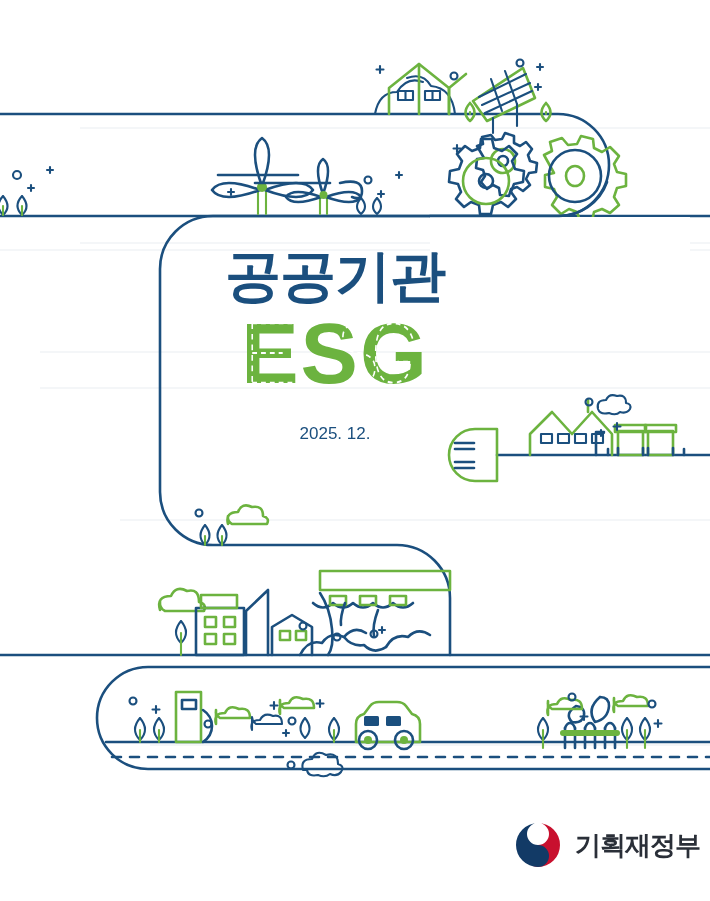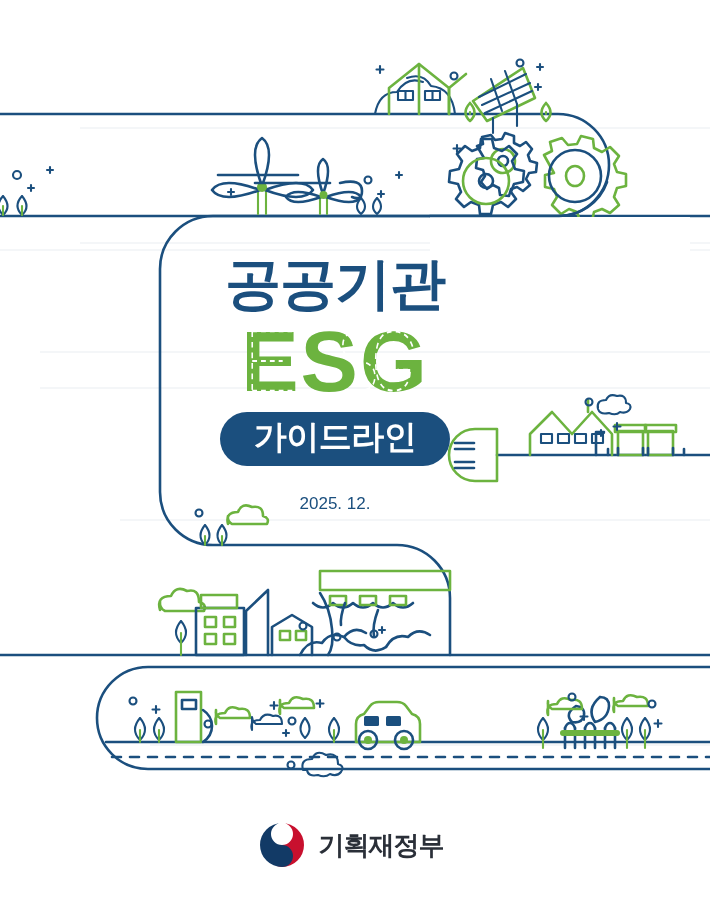--- a/index.html
+++ b/index.html
@@ -11,21 +11,21 @@
     overflow:hidden;
   }
   #cover {
     position:absolute; left:0; top:0; width:710px; height:901px;
   }
   svg { display:block; }
 
   
   .title-stack {
     position:absolute;
-    left:0; top:256px; width:670px;
+    left:0; top:248px; width:670px;
     text-align:center;
     pointer-events:none;
   }
   .title-ko {
     font-family:"Liberation Sans", sans-serif;
     font-size:56px;
     font-weight:bold;
     letter-spacing:-1px;
     color:#1b4f7e;
     line-height:1.0;
@@ -69,21 +69,21 @@
     letter-spacing:0px;
     font-weight:normal;
   }
 
   
   .footer {
     position:absolute;
     left:0; top:820px; width:700px;
     display:flex;
     align-items:center;
-    justify-content:center;
+    justify-content:flex-end;
     gap:12px;
   }
   .footer-name {
     font-size:26px;
     font-weight:bold;
     color:#2a2f38;
     letter-spacing:-1px;
     line-height:1;
   }
 </style>
@@ -512,23 +512,20 @@
     <span class="esg">ESG</span>
     <svg class="esg-dash" viewBox="0 0 234 90" preserveAspectRatio="none">
       <g fill="none" stroke="#ffffff" stroke-width="2" stroke-dasharray="6 5">
         <path d="M14 14 H66 M14 14 V76 M14 76 H66 M14 45 H52"></path>
         <path d="M147 14 q-20 0 -20 15 q0 14 20 16 q20 2 20 16 q0 15 -20 15"></path>
         <path d="M214 30 q-6 -16 -24 -16 q-22 0 -22 31 q0 31 22 31 q20 0 21 -22 h-16"></path>
       </g>
     </svg>
   </div>
 
-  <div>
-    <span class="pill">가이드라인</span>
-  </div>
 
   <div class="date">2025. 12.</div>
 </div>
 
 <div class="footer">
   <svg width="50" height="50" viewBox="0 0 100 100">
     <path fill="#c8102e" d="M50 6 a44 44 0 0 1 0 88 a22 22 0 0 1 0 -44 a22 22 0 0 0 0 -44 Z"></path>
     <path fill="#123a66" d="M50 6 a44 44 0 0 0 0 88 a22 22 0 0 0 0 -44 a22 22 0 0 1 0 -44 Z"></path>
     <path fill="#ffffff" opacity="0" d="M0 0h1v1H0z"></path>
   </svg>

